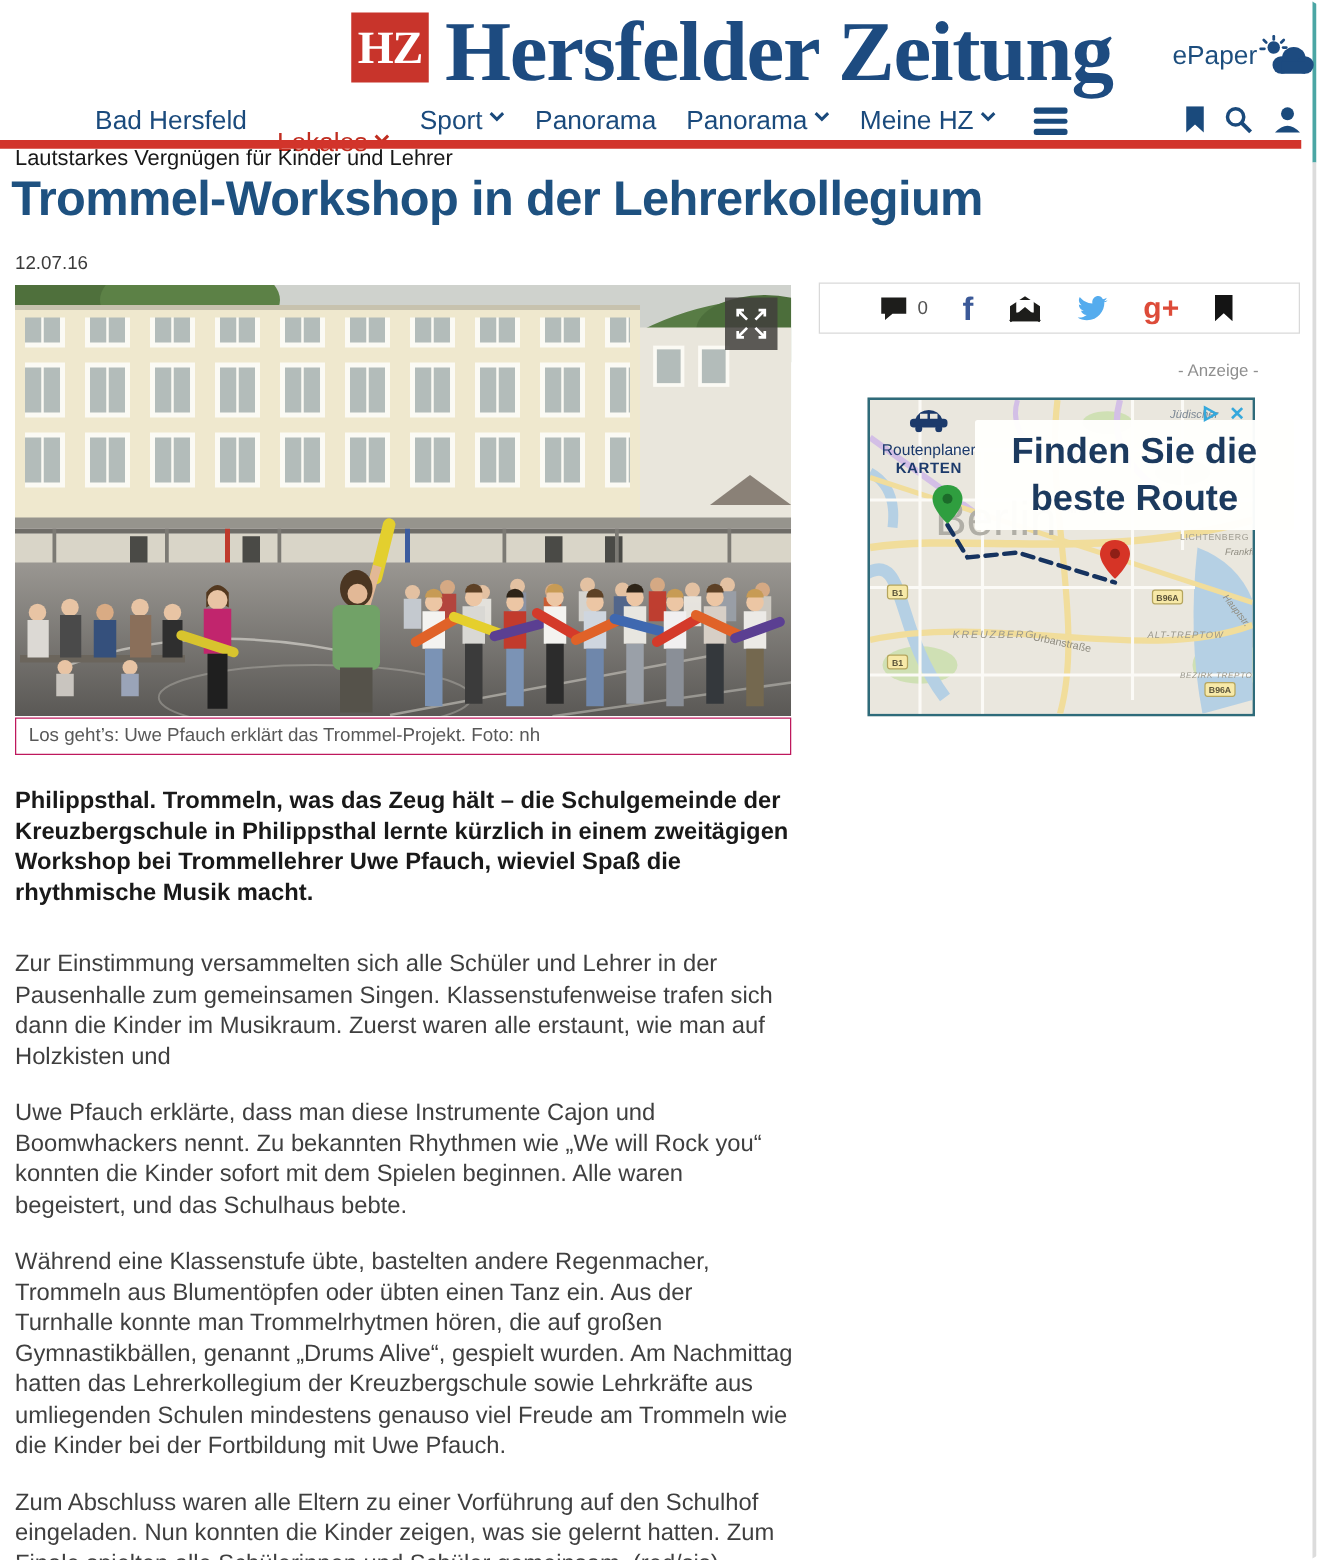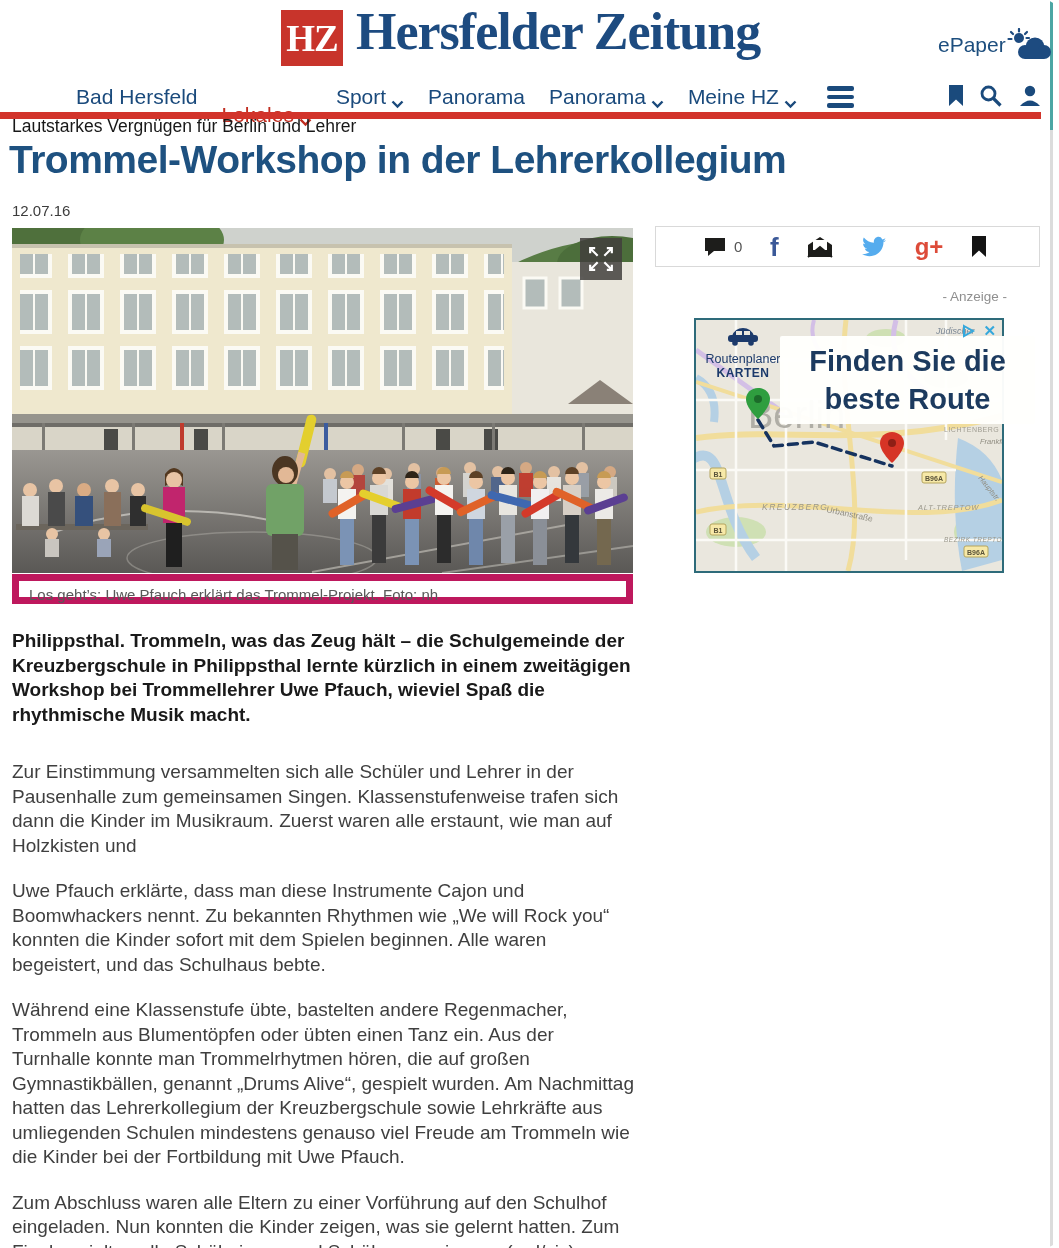--- a/index.html
+++ b/index.html
@@ -8,28 +8,28 @@
 
   
   .edge-teal{position:absolute;left:1050px;top:0;width:3px;height:130px;background:#4ba6a4;}
   .edge-gray{position:absolute;left:1050px;top:130px;width:3px;height:1118px;background:#dcdcdc;}
 
   
   .hz-box{position:absolute;left:281px;top:10px;width:62px;height:56px;background:#c8342b;
           color:#fff;font-family:"Liberation Serif",serif;font-weight:bold;font-size:37px;
           display:flex;align-items:center;justify-content:center;letter-spacing:-1px;}
   .hz-name{position:absolute;left:356px;top:2px;font-family:"Liberation Serif",serif;
-           font-size:52px;font-weight:bold;color:#1d4b80;letter-spacing:-1px;white-space:nowrap;}
+           font-size:68px;font-weight:bold;color:#1d4b80;letter-spacing:-1px;white-space:nowrap;}
   .epaper{position:absolute;left:938px;top:33px;font-size:21px;color:#1d4e7e;cursor:pointer;}
   .weather{position:absolute;left:1006px;top:28px;}
 
   
   .nav{position:absolute;left:0;top:80px;width:930px;height:34px;display:flex;
        align-items:center;justify-content:center;gap:24px;}
-  .nav-item{display:flex;align-items:flex-end;gap:5px;font-size:21px;color:#1a4a7c;
+  .nav-item{display:flex;align-items:flex-start;gap:5px;font-size:21px;color:#1a4a7c;
             cursor:pointer;white-space:nowrap;}
   .nav-item.active{color:#c02d20;margin-top:36px;}
   .nav-item svg{margin-top:4px;}
   .hamburger{display:flex;flex-direction:column;gap:4px;margin-left:6px;cursor:pointer;
              background:none;border:none;padding:0;}
   .hamburger span{display:block;width:27px;height:4.5px;border-radius:2px;background:#1a4a7c;}
   .nav-right{position:absolute;left:948px;top:84px;display:flex;gap:15px;align-items:center;}
   .nav-right .icn{cursor:pointer;display:inline-flex;}
 
   .red-rule{position:absolute;left:0;top:112px;width:1041px;height:7px;background:#d2342b;}
@@ -39,21 +39,21 @@
   .title{position:absolute;left:9px;top:138px;margin:0;font-size:39px;font-weight:bold;
          color:#1e5180;letter-spacing:-0.5px;white-space:nowrap;}
   .date{position:absolute;left:12px;top:202px;font-size:15px;color:#3c3c3c;}
 
   
   .figure{position:absolute;left:12px;top:228px;width:621px;height:345px;overflow:hidden;}
   .fs-btn{position:absolute;top:10px;right:11px;width:42px;height:42px;border:none;
           background:rgba(66,64,61,.85);display:flex;align-items:center;justify-content:center;
           cursor:pointer;}
   .caption{position:absolute;left:12px;top:574px;width:621px;height:30px;box-sizing:border-box;
-           border:7px solid #be185d;font-size:15px;color:#585858;line-height:28px;
+           border:1px solid #be185d;font-size:15px;color:#585858;line-height:28px;
            padding:0 10px;background:#fff;}
 
   
   .share-bar{position:absolute;left:655px;top:226px;width:385px;height:41px;box-sizing:border-box;
              border:1px solid #d9d9d9;display:flex;align-items:center;justify-content:space-between;
              padding:0 52px 0 48px;background:#fff;}
   .share-item{display:flex;align-items:center;gap:6px;cursor:pointer;}
   .cmt-count{font-size:15px;color:#555;}
   .fb-f{font-size:26px;font-weight:bold;color:#3b5998;line-height:1;}
   .gplus{font-size:24px;font-weight:bold;color:#dd4b39;line-height:1;}
@@ -166,21 +166,21 @@
     <span class="icn">
       <svg width="24" height="24" viewBox="0 0 24 24" fill="#1a4a7c">
           <circle cx="12" cy="7" r="5.2"></circle>
           <path d="M2,22 q10,-11 20,0 z"></path>
         </svg>
       </span>
   </div>
 
   <div class="red-rule"></div>
 
-  <div class="kicker">Lautstarkes Vergnügen für Berlin und Lehrer</div>
+  <div class="kicker">Lautstarkes Vergnügen für Kinder und Lehrer</div>
   <h1 class="title">Trommel-Workshop in der Lehrerkollegium</h1>
   <div class="date">12.07.16</div>
 
   <figure class="figure" style="margin:0;">
     <svg width="621" height="345" viewBox="0 0 621 345">
       <defs>
         <linearGradient id="gnd" x1="0" y1="0" x2="0" y2="1">
           <stop offset="0" stop-color="#9a9792"></stop>
             <stop offset="1" stop-color="#5a5855"></stop>
         </linearGradient>

